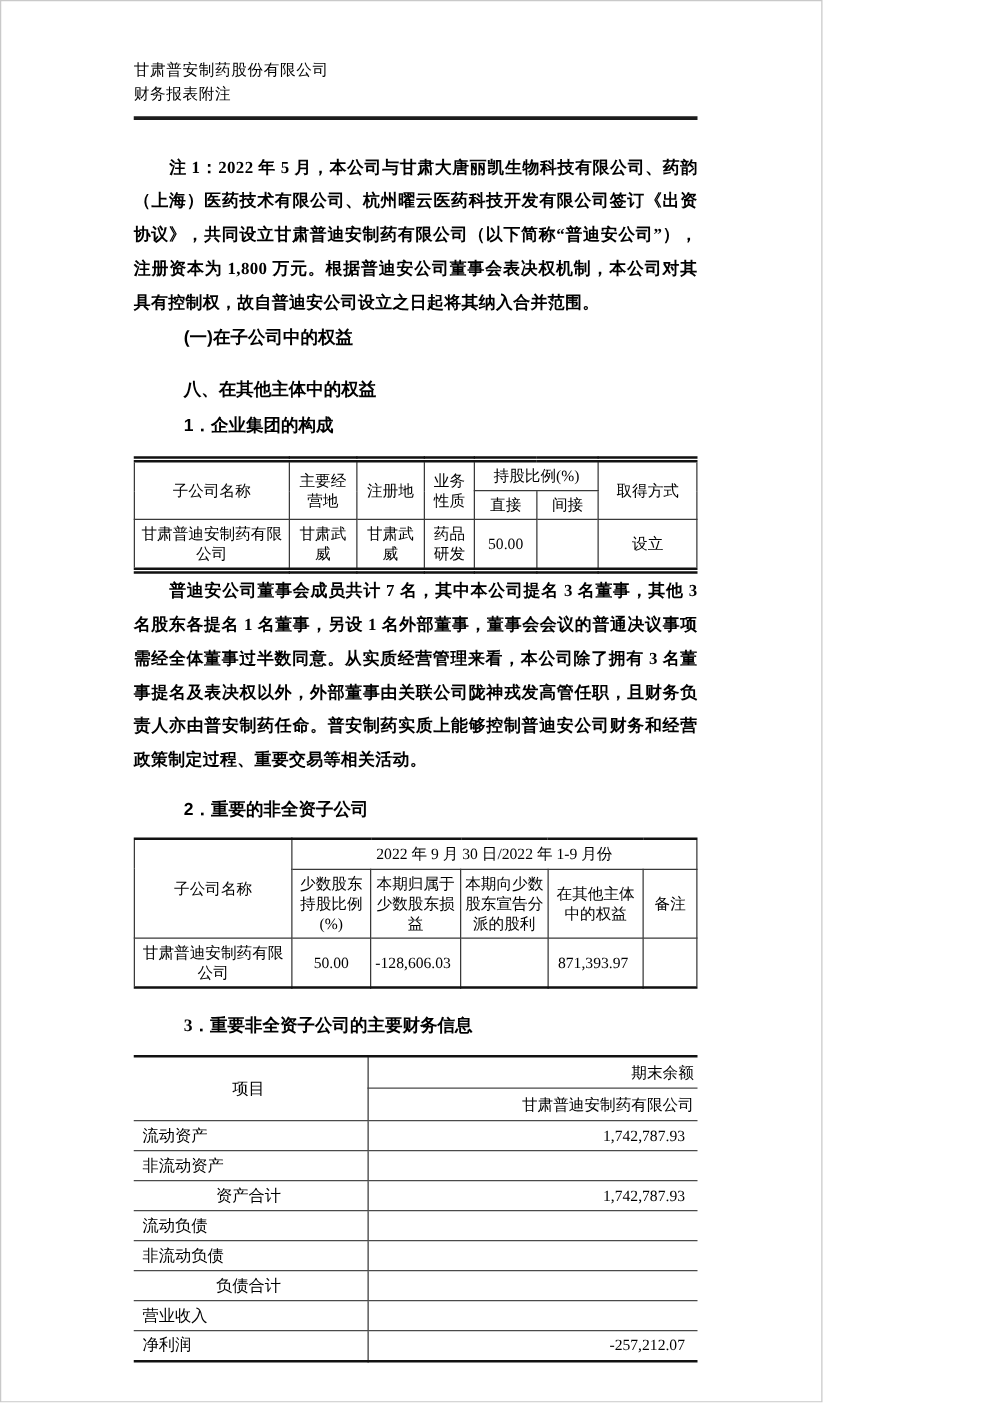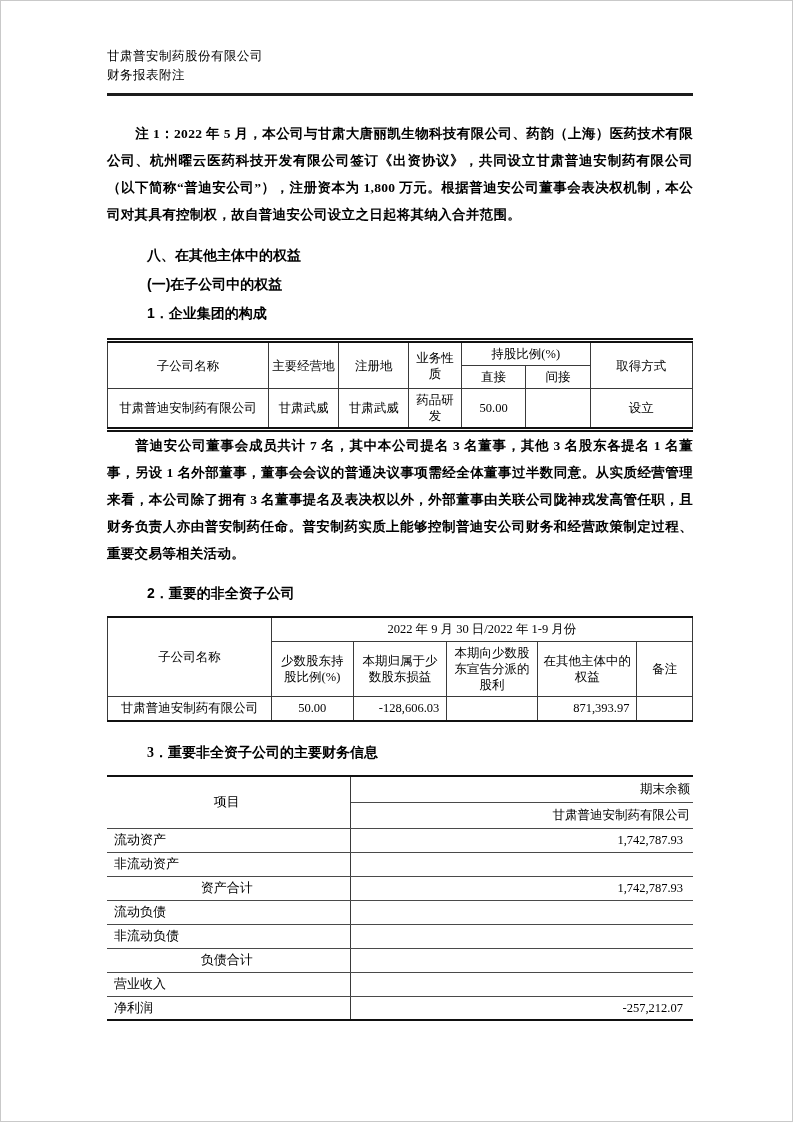--- a/index.html
+++ b/index.html
@@ -4,21 +4,21 @@
 <style>
   * { margin:0; padding:0; box-sizing:border-box; }
   html,body { background:#ffffff; }
   body {
     width:793px; height:1122px;
     font-family:"Liberation Serif","DejaVu Serif",serif;
     color:#000;
     position:relative;
   }
   .sheet {
-    width:793px; height:1122px;
+    width:658px; height:1122px;
     border:1px solid #c9c9c9;
     padding:46px 99px 0 106px;
     overflow:hidden;
     background:#fff;
   }
   .doc-header { font-size:12.5px; line-height:19px; letter-spacing:0.5px; }
   .head-rule { border:none; border-top:3px solid #1c1c1c; margin-top:8px; }
 
   .para {
     font-size:13.5px; line-height:27px;
@@ -51,21 +51,21 @@
   .t1 .dcell { height:41px; }
 
   
   .t2 { margin-top:8px;
         border-top:2.5px solid #111; border-bottom:2.5px solid #111;
         border-left:1.5px solid #222; border-right:1.5px solid #222; }
   .t2 td { border:1px solid #3a3a3a; }
   .t2 .r1 { height:24px; }
   .t2 .r2 { height:36px; }
   .t2 .rd { height:25px; }
-  .num-r { text-align:right; padding-right:7px; }
+  .num-r { text-align:center; padding-right:7px; }
 
   
   .t3 { margin-top:8px;
         border-top:2.5px solid #111; border-bottom:2.5px solid #111; }
   .t3 td { border-bottom:1px solid #4a4a4a; height:24px; }
   .t3 .c1 { border-right:1px solid #3a3a3a; text-align:left; padding-left:7px; font-size:13px; }
   .t3 .c1.total { text-align:center; padding-left:0; }
   .t3 .c2 { text-align:right; padding-right:10px; }
   .t3 .hc { text-align:right; height:26px; }
   .t3 tr:last-child td { border-bottom:none; }
@@ -76,22 +76,22 @@
 <div class="sheet">
 
   <div class="doc-header">
     <div>甘肃普安制药股份有限公司</div>
     <div>财务报表附注</div>
   </div>
   <hr class="head-rule">
 
   <p class="para note1">注 1：2022 年 5 月，本公司与甘肃大唐丽凯生物科技有限公司、药韵（上海）医药技术有限公司、杭州曜云医药科技开发有限公司签订《出资协议》，共同设立甘肃普迪安制药有限公司（以下简称“普迪安公司”），注册资本为 1,800 万元。根据普迪安公司董事会表决权机制，本公司对其具有控制权，故自普迪安公司设立之日起将其纳入合并范围。</p>
 
+  <div class="heading">(一)在子公司中的权益</div>
   <div class="heading h-top">八、在其他主体中的权益</div>
-  <div class="heading">(一)在子公司中的权益</div>
   <div class="heading">1．企业集团的构成</div>
 
   <table class="t1">
     <colgroup>
       <col style="width:27.5%">
         <col style="width:12%">
         <col style="width:12%">
       <col style="width:9%">
         <col style="width:11%">
         <col style="width:11%">

